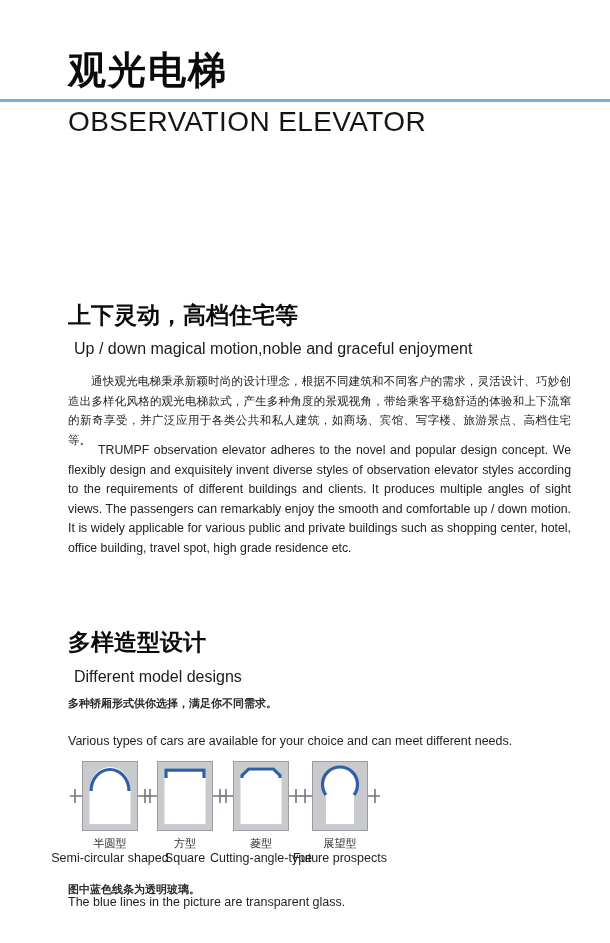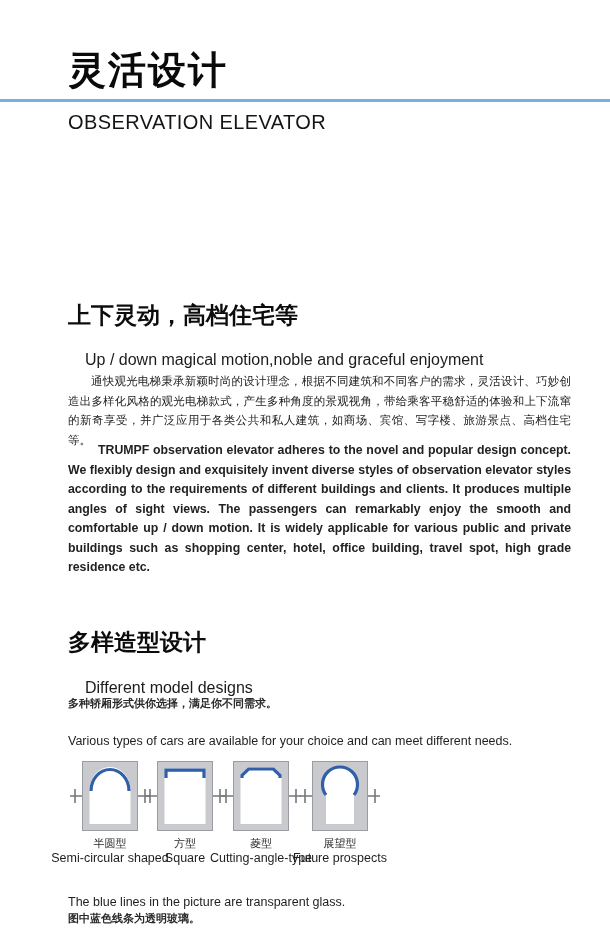--- a/index.html
+++ b/index.html
@@ -17,56 +17,56 @@
     position: absolute; left: 68px; top: 47px; margin: 0;
     font-size: 38px; font-weight: 800; letter-spacing: 2px; color: #0a0a0a;
     line-height: 46px;
   }
   .title-rule {
     position: absolute; left: 0; top: 99px; width: 610px; height: 3px;
     background: #74b0e0;
   }
   .title-en {
     position: absolute; left: 68px; top: 108px; margin: 0;
-    font-size: 20px; font-weight: 400; letter-spacing: 0.4px; color: #151515;
+    font-size: 28px; font-weight: 400; letter-spacing: 0.4px; color: #151515;
     line-height: 28px;
   }
   .sec-head-cn {
     position: absolute; left: 68px; margin: 0;
     font-size: 23px; font-weight: 700; color: #0c0c0c; line-height: 28px;
   }
   .sec-head-en {
-    position: absolute; left: 68px; margin: 17px;
+    position: absolute; left: 68px; margin: 6px;
     font-size: 16px; font-weight: 400; color: #1b1b1b; line-height: 21px;
   }
   .motion-head-cn { top: 301px; }
   .motion-head-en { top: 332px; }
   .para {
     position: absolute; left: 68px; width: 503px; margin: 0;
     text-align: justify; color: #222222;
   }
   .para-cn {
     top: 372px; font-size: 11.5px; line-height: 19.5px; text-indent: 2em;
   }
   .para-en {
-    top: 441px; font-size: 12.3px; line-height: 19.5px; text-indent: 30px; font-weight: bold;
+    top: 441px; font-size: 12.3px; line-height: 19.5px; text-indent: 30px;
   }
   .models-head-cn { top: 628px; }
   .models-head-en { top: 660px; }
   .small-cn {
     position: absolute; left: 68px; margin: 0;
     font-size: 11px; line-height: 14px; color: #2a2a2a; font-weight: bold;
   }
   .small-en {
     position: absolute; left: 68px; margin: 0;
     font-size: 12.5px; line-height: 16px; color: #1e1e1e;
   }
   .models-intro-cn { top: 696px; }
   .models-intro-en { top: 712px; margin-top: 21px; }
-  .note-cn { top: 911px; }
+  .note-cn { top: 882px; }
   .note-en { top: 894px; }
   .diagrams {
     position: absolute; left: 0; top: 755px; width: 610px; height: 112px;
   }
   .car-figure {
     position: absolute; top: 0; width: 150px; text-align: center;
   }
   .car-figure svg { display: block; margin: 6px auto 0 auto; }
   .fig-label-cn {
     display: block; margin-top: 6px; font-size: 11px; color: #2a2a2a; line-height: 12px;
@@ -77,21 +77,21 @@
   .fig-1 { left: 35px; }
   .fig-2 { left: 110px; }
   .fig-3 { left: 186px; }
   .fig-4 { left: 265px; }
 </style>
 </head>
 <body>
 
 <div class="page">
 
-  <h1 class="title-cn">灵活设计</h1>
+  <h1 class="title-cn">观光电梯</h1>
   <div class="title-rule"></div>
   <h2 class="title-en">OBSERVATION ELEVATOR</h2>
 
   <h3 class="sec-head-cn motion-head-cn">上下灵动，高档住宅等</h3>
   <p class="sec-head-en motion-head-en">Up / down magical motion,noble and graceful enjoyment</p>
   <p class="para para-cn">通快观光电梯秉承新颖时尚的设计理念，根据不同建筑和不同客户的需求，灵活设计、巧妙创造出多样化风格的观光电梯款式，产生多种角度的景观视角，带给乘客平稳舒适的体验和上下流窜的新奇享受，并广泛应用于各类公共和私人建筑，如商场、宾馆、写字楼、旅游景点、高档住宅等。</p>
   <p class="para para-en">TRUMPF observation elevator adheres to the novel and popular design concept.  We flexibly design and exquisitely invent diverse styles of observation elevator styles according to the requirements of different buildings and clients.  It produces multiple angles of sight views.  The passengers can remarkably enjoy the smooth and comfortable up / down motion.  It is widely applicable for various public and private buildings such as shopping center, hotel, office building, travel spot, high grade residence etc.</p>
 
   <h3 class="sec-head-cn models-head-cn">多样造型设计</h3>
   <p class="sec-head-en models-head-en">Different model designs</p>

